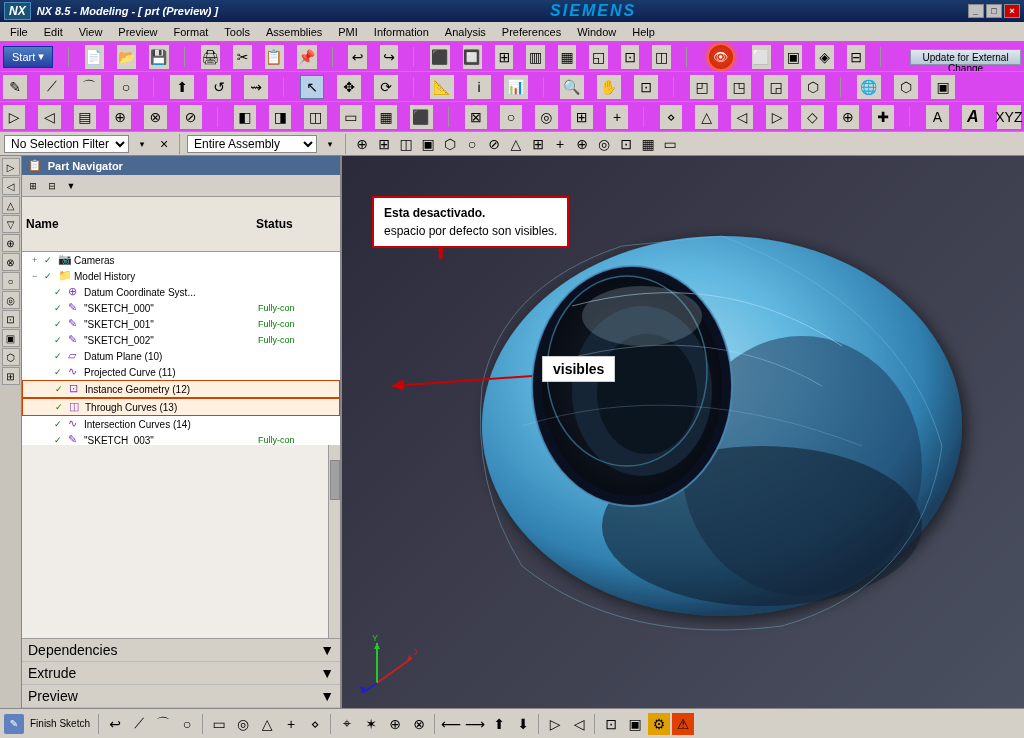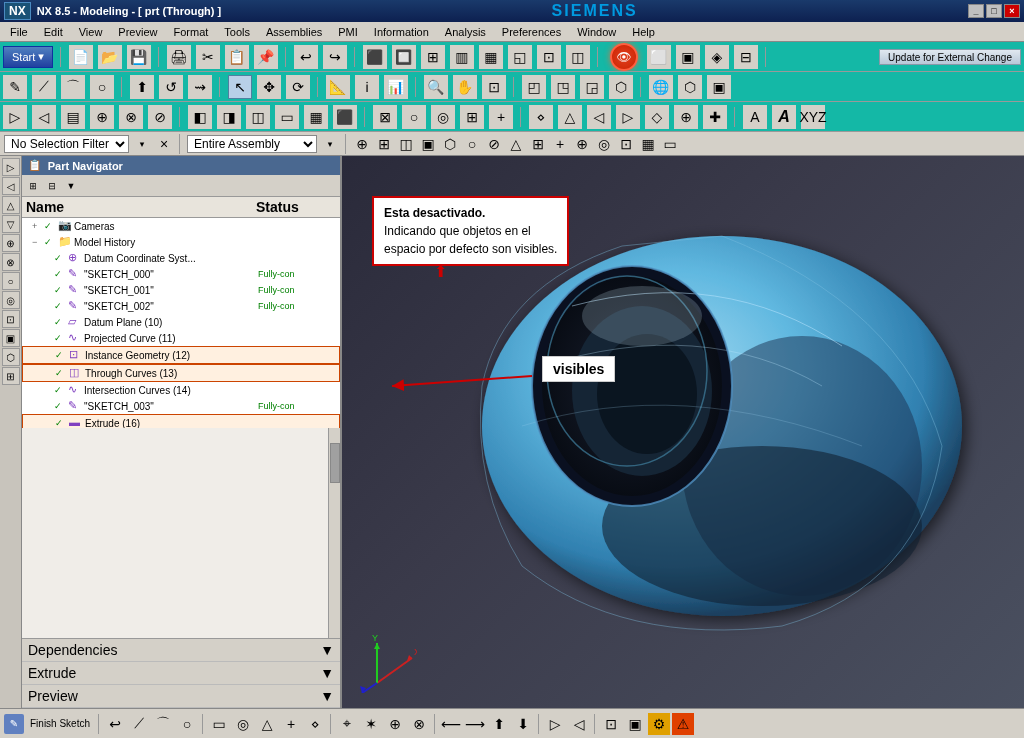--- a/index.html
+++ b/index.html
@@ -9,20 +9,21 @@
     #titlebar {
       background: linear-gradient(to bottom, #1a3a6b, #0d2050);
       color: white;
       height: 22px;
       display: flex;
       align-items: center;
       justify-content: space-between;
       padding: 0 4px;
       font-size: 11px;
       font-weight: bold;
+      font-style: italic;
     }
     #titlebar-left { display: flex; align-items: center; gap: 6px; }
     #titlebar-controls { display: flex; gap: 2px; }
     .title-btn {
       width: 16px; height: 14px;
       background: #c0c0c0;
       border: 1px solid #888;
       font-size: 9px;
       display: flex; align-items: center; justify-content: center;
       cursor: pointer; color: black;
@@ -134,22 +135,22 @@
       height: 22px;
       display: flex;
       align-items: center;
       padding: 0 2px;
       gap: 1px;
     }
     #nav-columns {
       display: flex;
       background: #e8e4dc;
       border-bottom: 1px solid #999;
-      padding: 2px 4px;
-      font-size: 14px;
+      padding: 20px 4px;
+      font-size: 12px;
       font-weight: bold;
     }
     .nav-col-name { flex: 1; }
     .nav-col-status { width: 80px; }
 
     #nav-tree {
       flex: 1;
       overflow-y: auto;
       overflow-x: hidden;
       background: white;
@@ -261,27 +262,27 @@
     #compass {
       position: absolute;
       bottom: 20px;
       left: 20px;
       width: 60px;
       height: 60px;
     }
 
     
     #toolbar1, #toolbar2, #toolbar3 {
-      background: #14b8a6;
+      background: #d946ef;
       border-bottom: 1px solid #999;
       height: 30px;
       display: flex;
       align-items: center;
       padding: 1px 3px;
-      gap: 5px;
+      gap: 13px;
       overflow: hidden;
     }
 
     .start-btn {
       background: linear-gradient(to bottom, #5080c0, #2040a0);
       color: white;
       font-size: 11px;
       padding: 2px 8px;
       border: 1px solid #1030a0;
       cursor: pointer;
@@ -306,21 +307,21 @@
     }
   </style>
 </head>
 <body>
 
 <div id="titlebar">
   <div id="titlebar-left">
     <span style="background:#1a5276;color:white;font-weight:bold;font-size:12px;padding:1px 4px;border:1px solid #4a8ac0;">NX</span>
     <span>
       <span>NX 8.5 - Modeling - [</span>
-      <span>prt (Through) ]</span>
+      <span>prt (Preview) ]</span>
     </span>
   </div>
   <div style="flex:1;text-align:center;">
     <span class="siemens-logo">SIEMENS</span>
   </div>
   <div id="titlebar-controls">
     <div class="title-btn">_</div>
     <div class="title-btn">□</div>
     <div class="title-btn close">×</div>
   </div>
@@ -639,21 +640,20 @@
         <span>Preview</span>
         <span>▼</span>
       </div>
     </div>
   </div>
 
   <div id="viewport">
 
     <div id="callout-box">
       <div style="font-weight:bold;">Esta desactivado.</div>
-      <div>Indicando que objetos en el</div>
       <div>espacio por defecto son visibles.</div>
 
       <div style="position:absolute;bottom:-20px;left:60px;color:#cc0000;font-size:16px;">⬆</div>
     </div>
 
     <div id="visibles-label">
       <span>visibles</span>
     </div>
 
     <div style="position:absolute;top:240px;left:170px;color:#cc0000;font-size:18px;font-weight:bold;transform:rotate(180deg);">➤</div>

